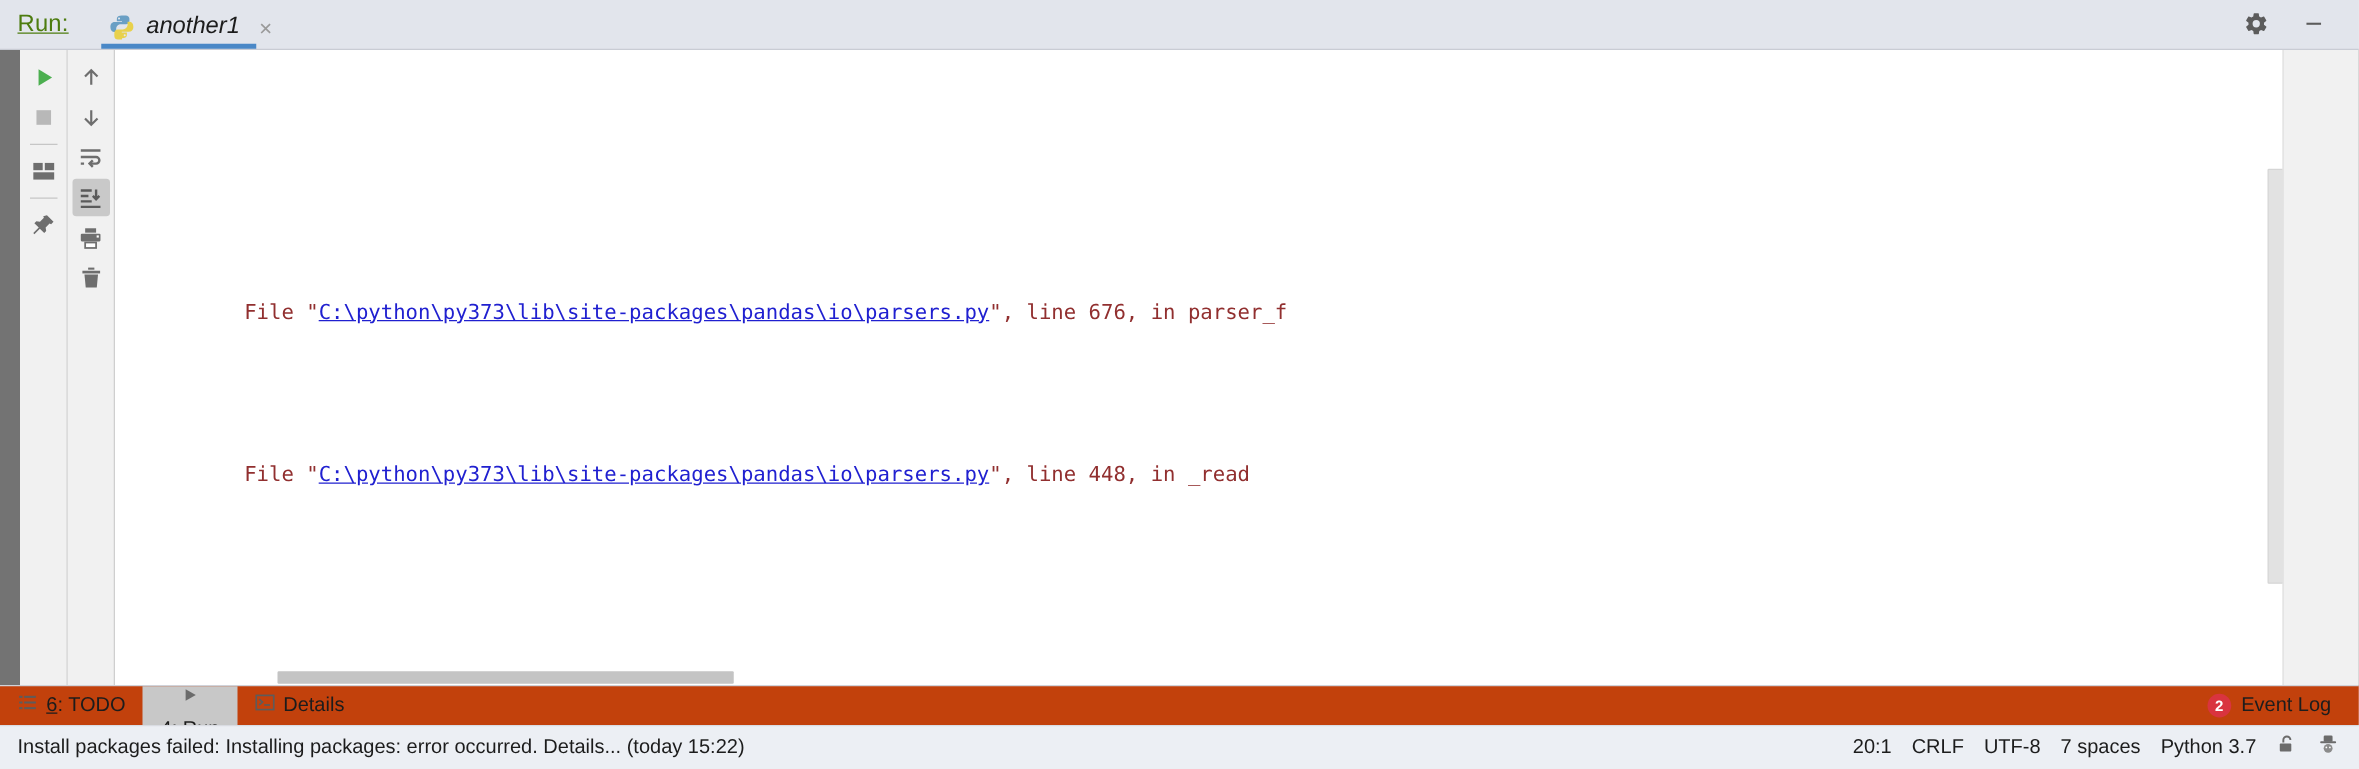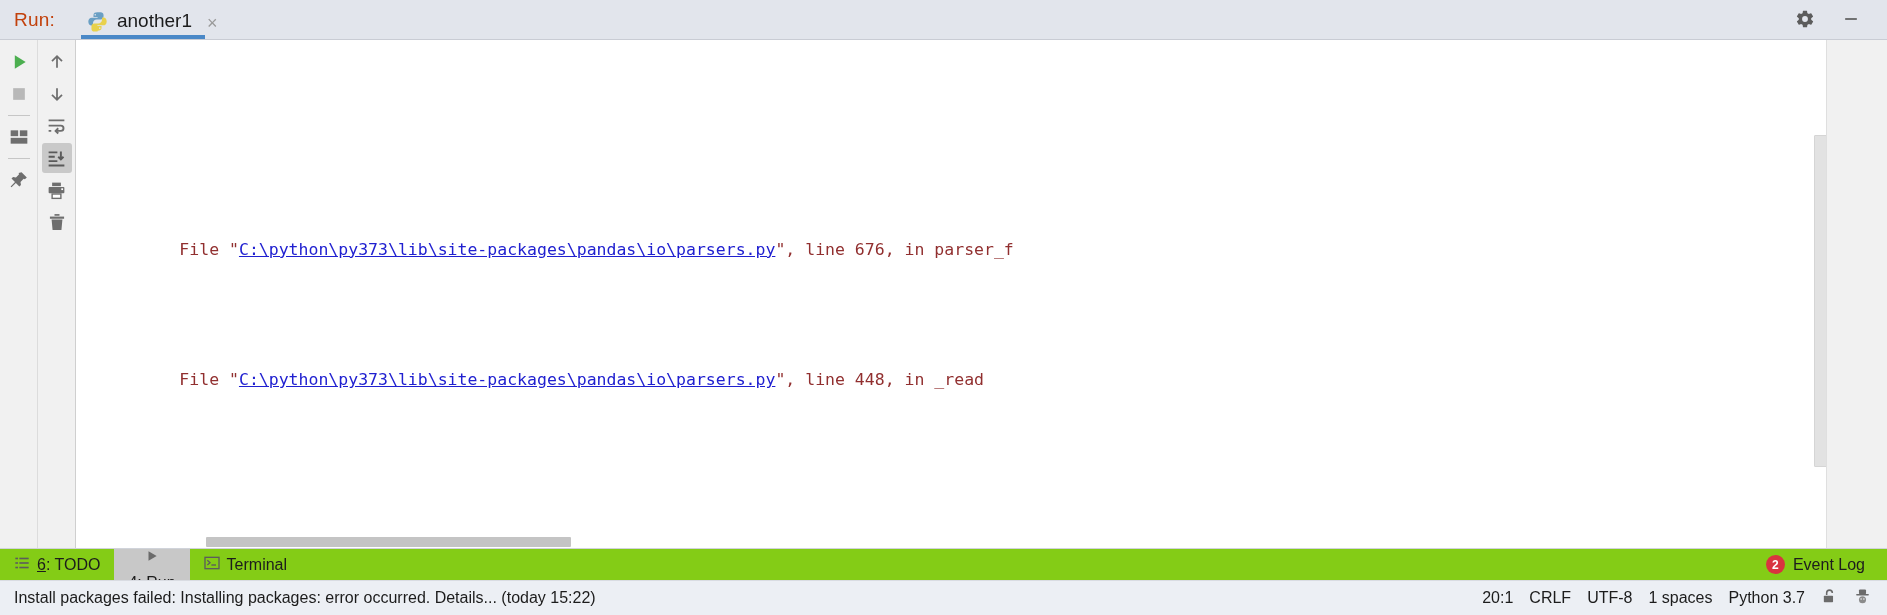--- a/index.html
+++ b/index.html
@@ -30,32 +30,34 @@
     height: 39px;
     min-height: 39px;
     background: #e2e5ec;
     display: flex;
     align-items: flex-end;
     position: relative;
     border-bottom: 1px solid #c9ccd4;
   }
   .header-label {
     font-size: 19px;
-    color: #c2410c;
+    color: #4d7c0f;
     padding: 0 0 8px 14px;
     letter-spacing: .2px;
+    text-decoration: underline;
   }
   .run-tab {
     display: flex;
     align-items: flex-end;
     gap: 9px;
     margin-left: 26px;
     padding: 0 10px 7px 6px;
     position: relative;
     cursor: default;
+    font-style: italic;
   }
   .run-tab .tab-underline {
     position: absolute;
     left: 0; right: 22px; bottom: 0;
     height: 4px;
     background: #4a88c7;
   }
   .tab-title {
     font-size: 19px;
     color: #1c1c1c;
@@ -80,20 +82,21 @@
     padding: 0 26px 10px 0;
   }
   .hdr-btn { cursor: pointer; line-height: 0; }
 
   
   .body-row {
     flex: 1;
     display: flex;
     min-height: 0;
     background: #737373;
+    padding-left: 16px;
   }
   .toolbar {
     width: 37px;
     min-width: 37px;
     background: #f1f1f1;
     display: flex;
     flex-direction: column;
     align-items: center;
     padding-top: 6px;
     border-right: 1px solid #dcdcdc;
@@ -178,21 +181,21 @@
     width: 60px;
     min-width: 60px;
     background: #f1f1f1;
     border-left: 1px solid #dfdfdf;
   }
 
   
   .toolwin-bar {
     height: 31px;
     min-height: 31px;
-    background: #84cc16;
+    background: #c2410c;
     display: flex;
     align-items: stretch;
     border-top: 1px solid #d0d3da;
     font-size: 16px;
   }
   .tw-item {
     display: flex;
     align-items: center;
     gap: 7px;
     padding: 0 14px;
@@ -428,36 +431,36 @@
 
 
     <div class="tw-item">
       <span>
         <svg width="16" height="16" viewBox="0 0 24 24">
           <rect x="1.5" y="3.5" width="21" height="17" fill="none" stroke="#5c5c5c" stroke-width="2"></rect>
           <path d="M5 8l4 3.5L5 15" fill="none" stroke="#5c5c5c" stroke-width="2"></path>
           <rect x="11" y="14" width="7" height="2" fill="#5c5c5c"></rect>
         </svg>
       </span>
-      <span>Terminal</span>
+      <span>Details</span>
     </div>
 
     <div class="toolwin-right">
       <span class="badge">2</span>
       <span>Event Log</span>
     </div>
   </div>
 
   <div class="statusbar">
     <div class="status-msg">Install packages failed: Installing packages: error occurred. Details... (today 15:22)</div>
     <div class="status-right">
       <span>20:1</span>
       <span>CRLF</span>
       <span>UTF-8</span>
-      <span>1 spaces</span>
+      <span>7 spaces</span>
       <span>Python 3.7</span>
       <span>
         <svg width="17" height="17" viewBox="0 0 24 24" fill="#6b6b6b">
           <path d="M8 10V7a4 4 0 018 0" fill="none" stroke="#6b6b6b" stroke-width="2.2"></path>
           <rect x="4" y="11" width="13" height="9" rx="1"></rect>
         </svg>
       </span>
       <span>
         <svg width="17" height="17" viewBox="0 0 24 24" fill="#6b6b6b">
           <rect x="7" y="2" width="10" height="7" rx="1.5"></rect>

